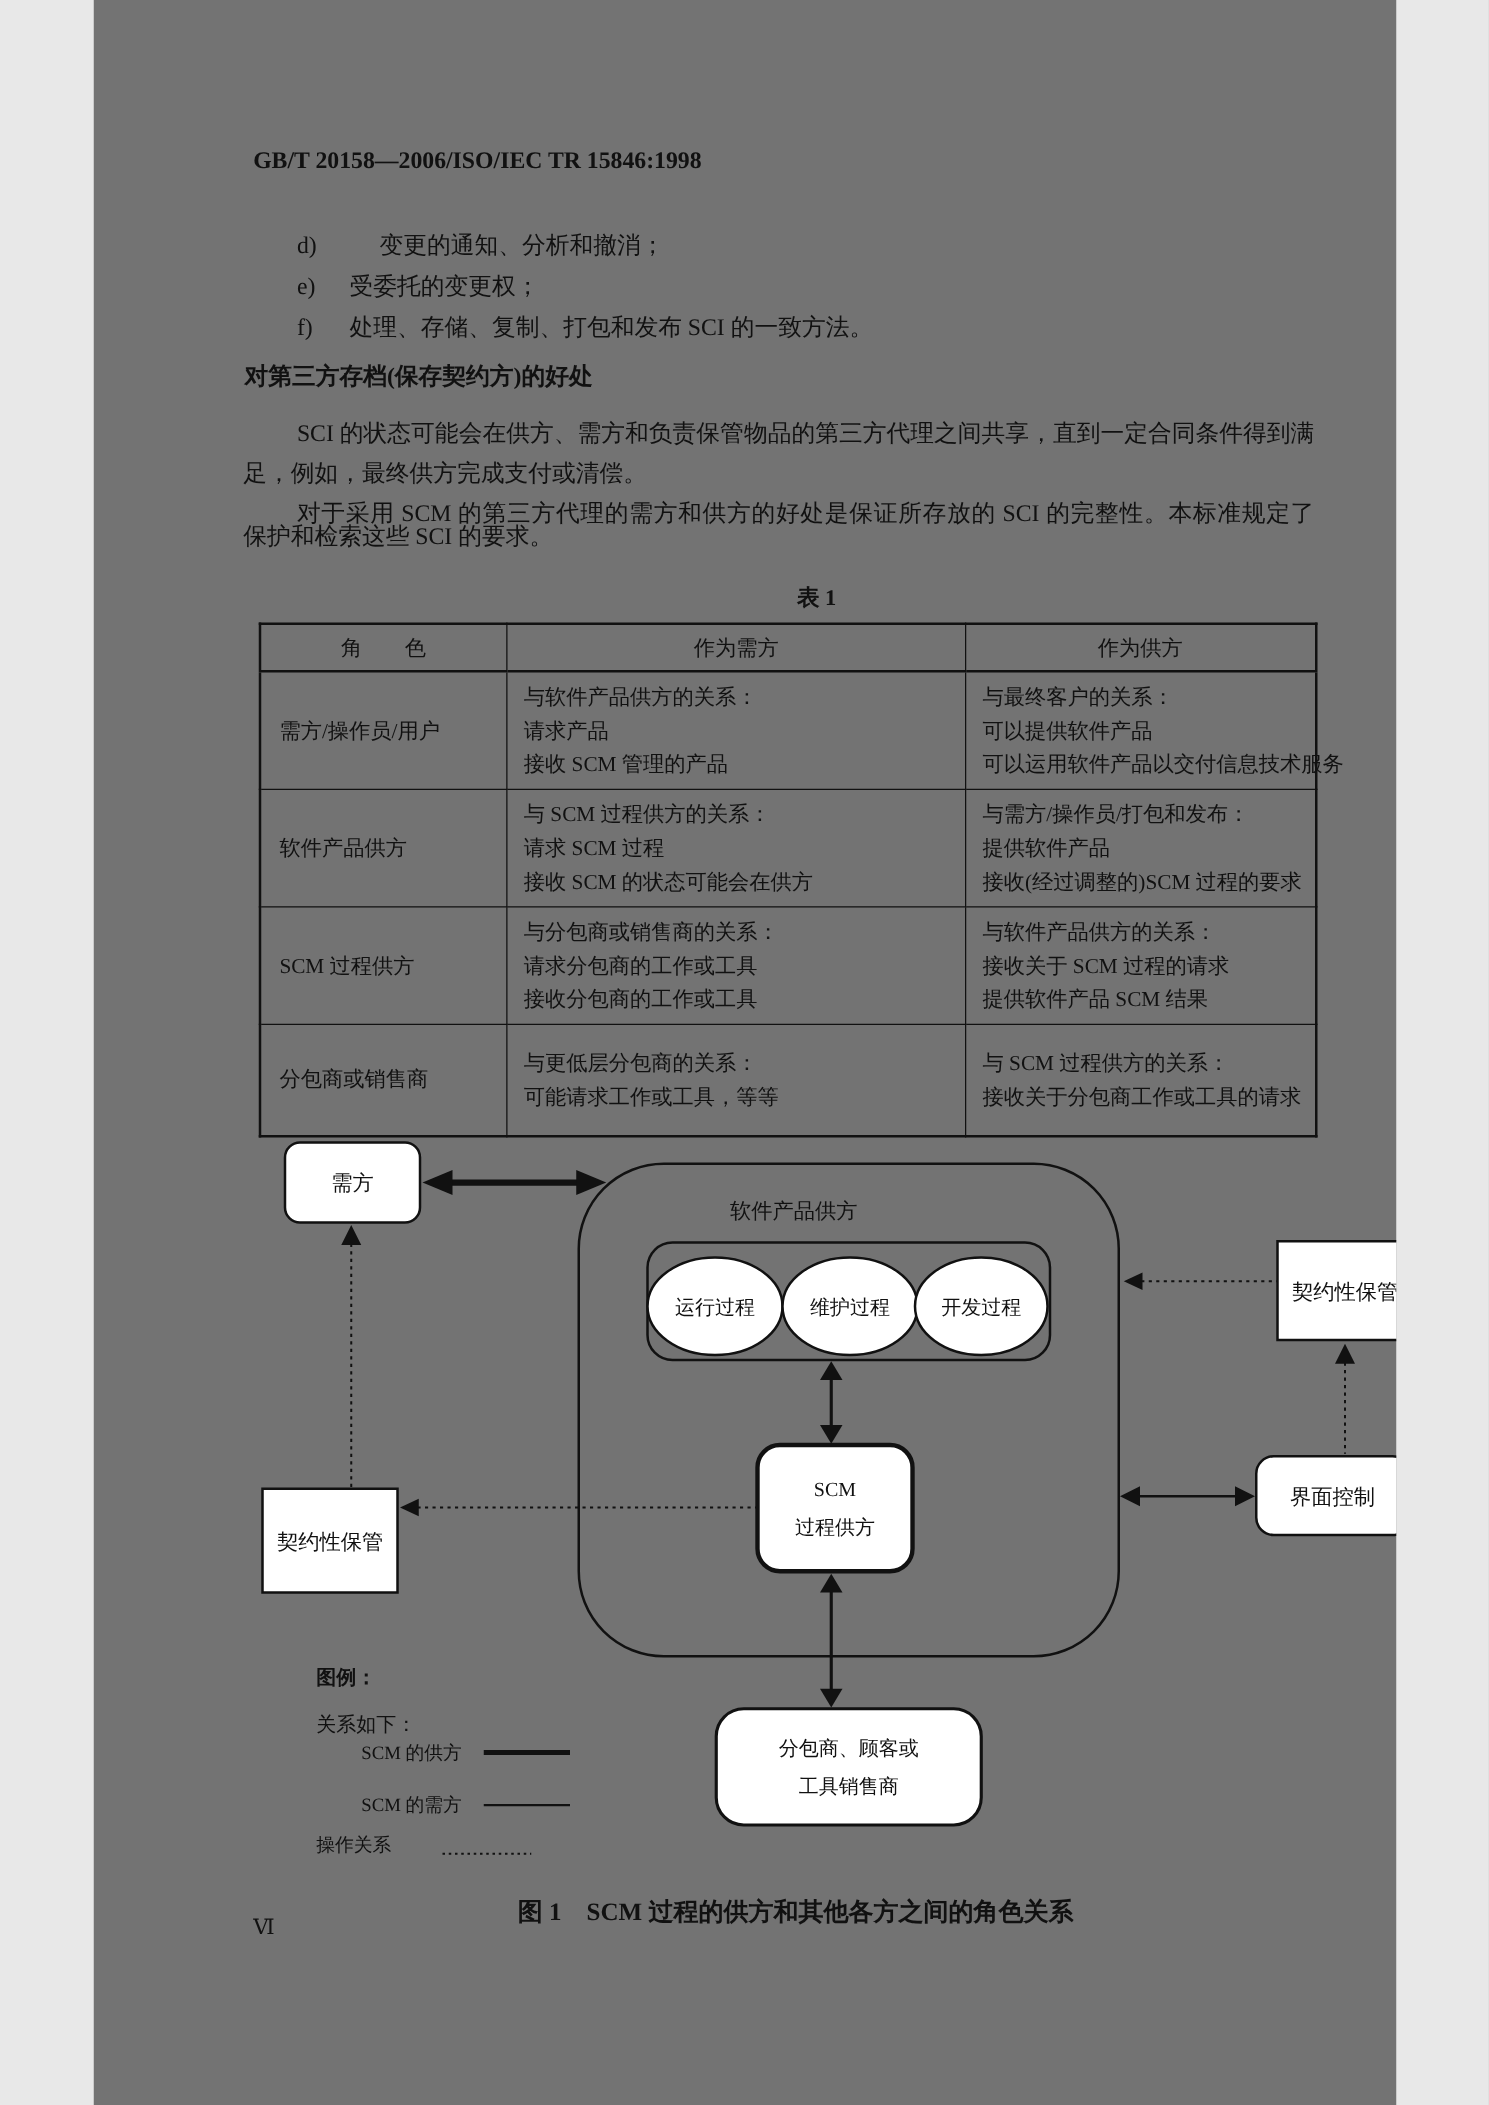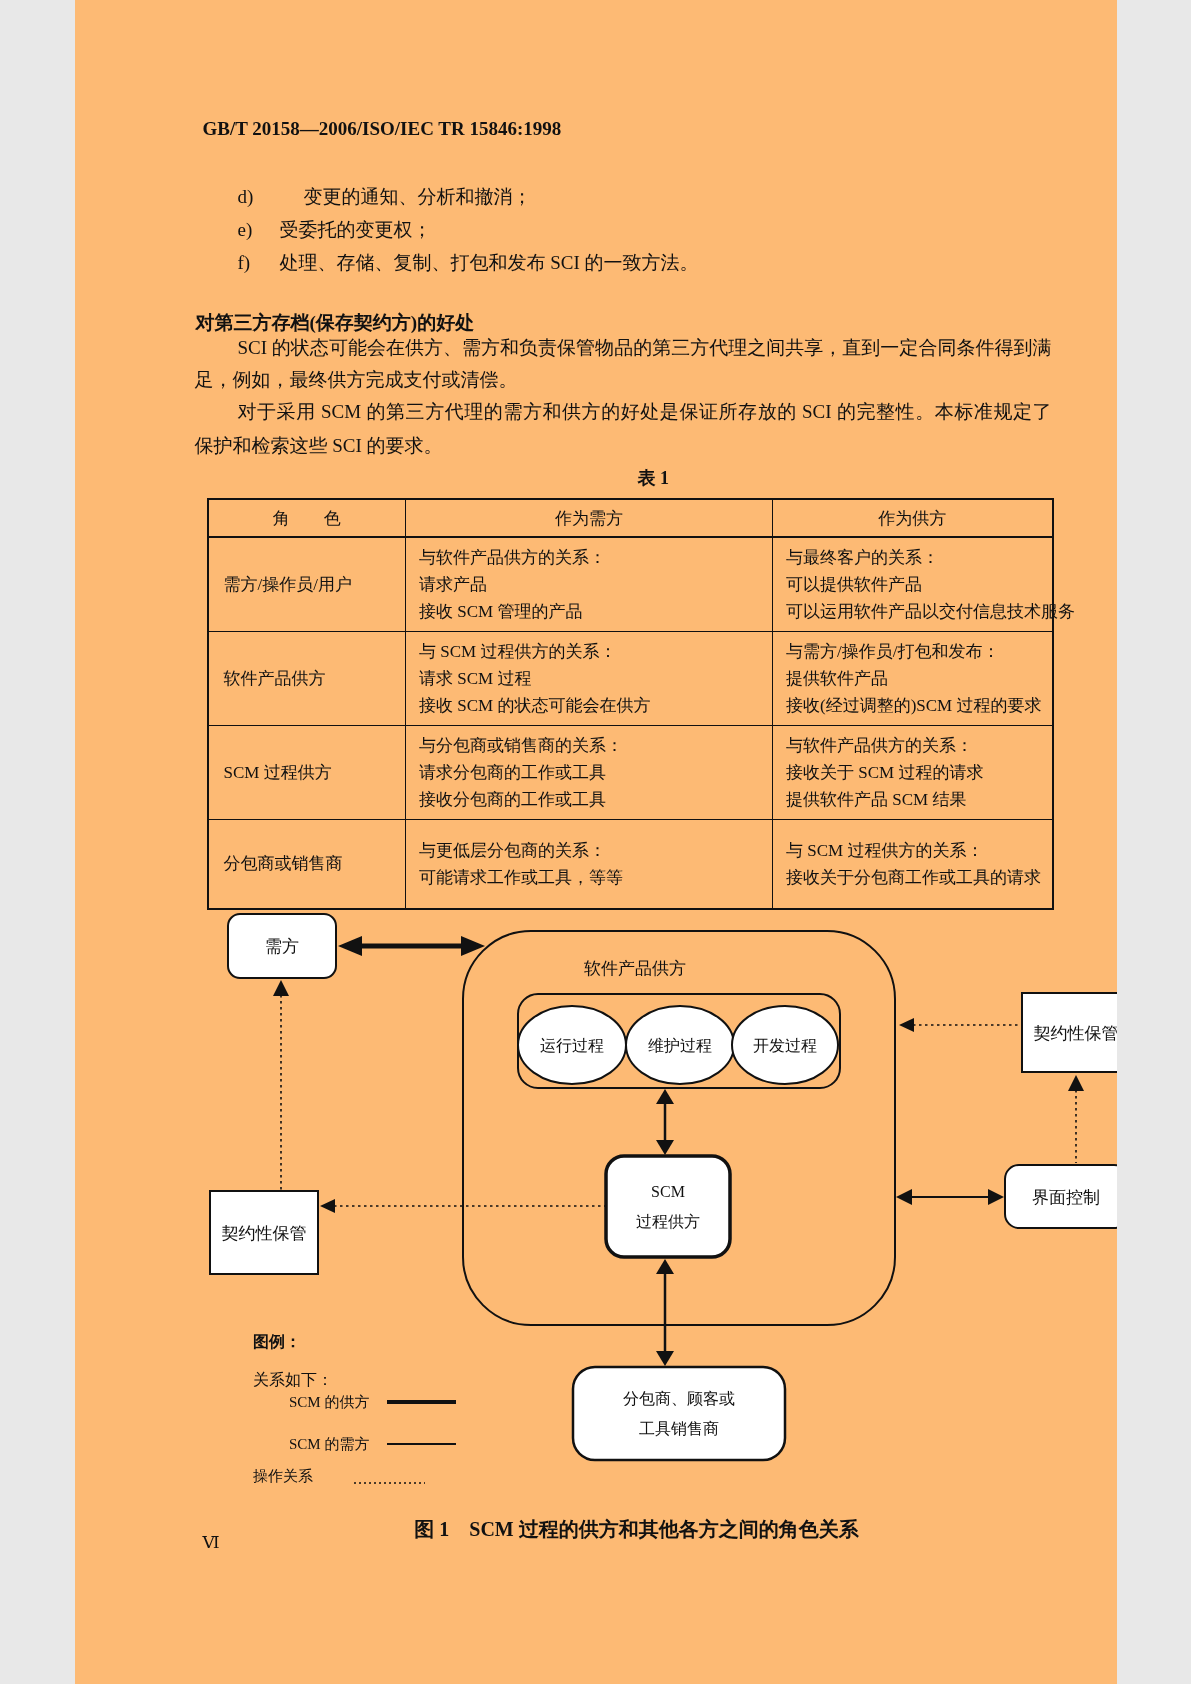--- a/index.html
+++ b/index.html
@@ -1,18 +1,18 @@
 <!DOCTYPE html>
 <html><head>
 <meta charset="utf-8">
 <style>
   html,body{margin:0;padding:0;background:#e8e8e8;}
   .page{
     position:relative;width:1042px;height:1684px;margin:0 auto;
-    background:#fdba74;color:#111;
+    background:#737373;color:#111;
     font-family:"Liberation Serif","DejaVu Serif",serif;
     overflow:hidden;
   }
   .abs{position:absolute;}
   .body-line{font-size:19px;line-height:26px;white-space:nowrap;}
   .just{white-space:normal;text-align:justify;text-align-last:justify;}
   .bold{font-weight:bold;}
   
   .tbl{border-collapse:collapse;table-layout:fixed;font-size:17px;}
   .tbl td,.tbl th{border:1px solid #111;vertical-align:middle;font-weight:normal;}
@@ -33,26 +33,26 @@
 
   <div class="abs body-line bold" style="left:128px;top:116px;">GB/T 20158—2006/ISO/IEC TR 15846:1998</div>
 
   <div class="abs body-line" style="left:163px;top:184px;">d)</div>
   <div class="abs body-line" style="left:205px;top:184px;margin-left:24px;">变更的通知、分析和撤消；</div>
   <div class="abs body-line" style="left:163px;top:217px;">e)</div>
   <div class="abs body-line" style="left:205px;top:217px;">受委托的变更权；</div>
   <div class="abs body-line" style="left:163px;top:250px;">f)</div>
   <div class="abs body-line" style="left:205px;top:250px;">处理、存储、复制、打包和发布 SCI 的一致方法。</div>
 
-  <div class="abs body-line bold" style="left:121px;top:289px;margin-top:21px;">对第三方存档(保存契约方)的好处</div>
+  <div class="abs body-line bold" style="left:121px;top:289px;">对第三方存档(保存契约方)的好处</div>
 
   <div class="abs body-line" style="left:120px;top:367px;">足，例如，最终供方完成支付或清偿。</div>
   <div class="abs body-line just" style="left:163px;top:335px;width:814px;">SCI 的状态可能会在供方、需方和负责保管物品的第三方代理之间共享，直到一定合同条件得到满</div>
   <div class="abs body-line just" style="left:163px;top:399px;width:814px;">对于采用 SCM 的第三方代理的需方和供方的好处是保证所存放的 SCI 的完整性。本标准规定了</div>
-  <div class="abs body-line" style="left:120px;top:433px;">保护和检索这些 SCI 的要求。</div>
+  <div class="abs body-line" style="left:120px;top:417px;">保护和检索这些 SCI 的要求。</div>
 
   <div class="abs bold" style="left:563px;top:466px;font-size:18px;">表 1</div>
 
   <table class="tbl abs" style="left:132px;top:498px;width:845px;">
     <colgroup>
         <col style="width:198px">
         <col style="width:367px">
         <col style="width:280px">
       </colgroup>
     <tbody>

